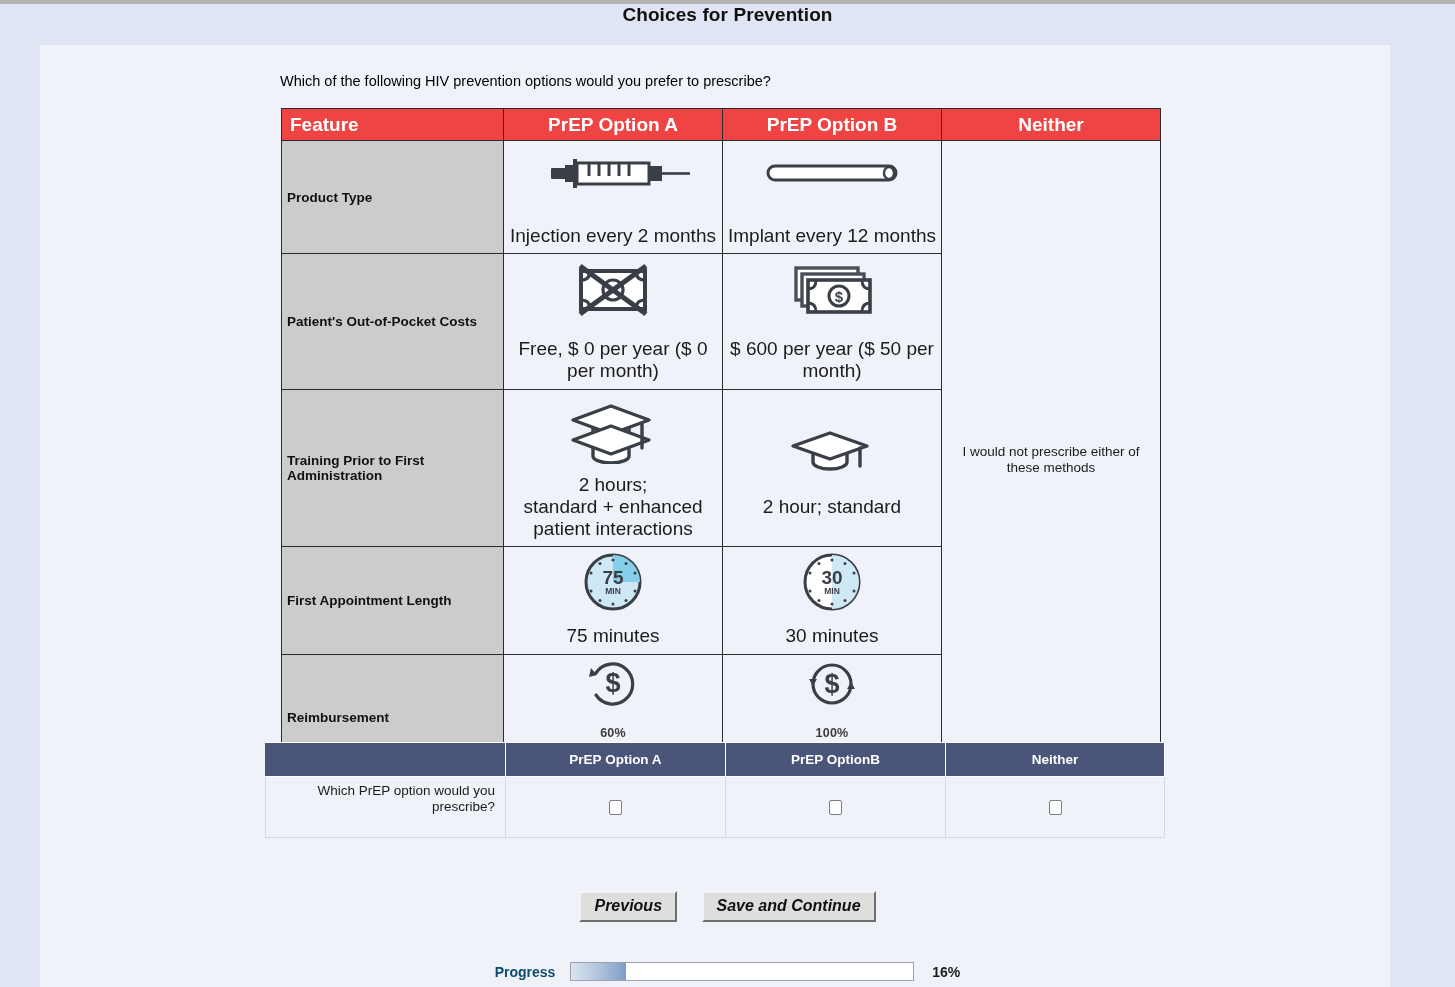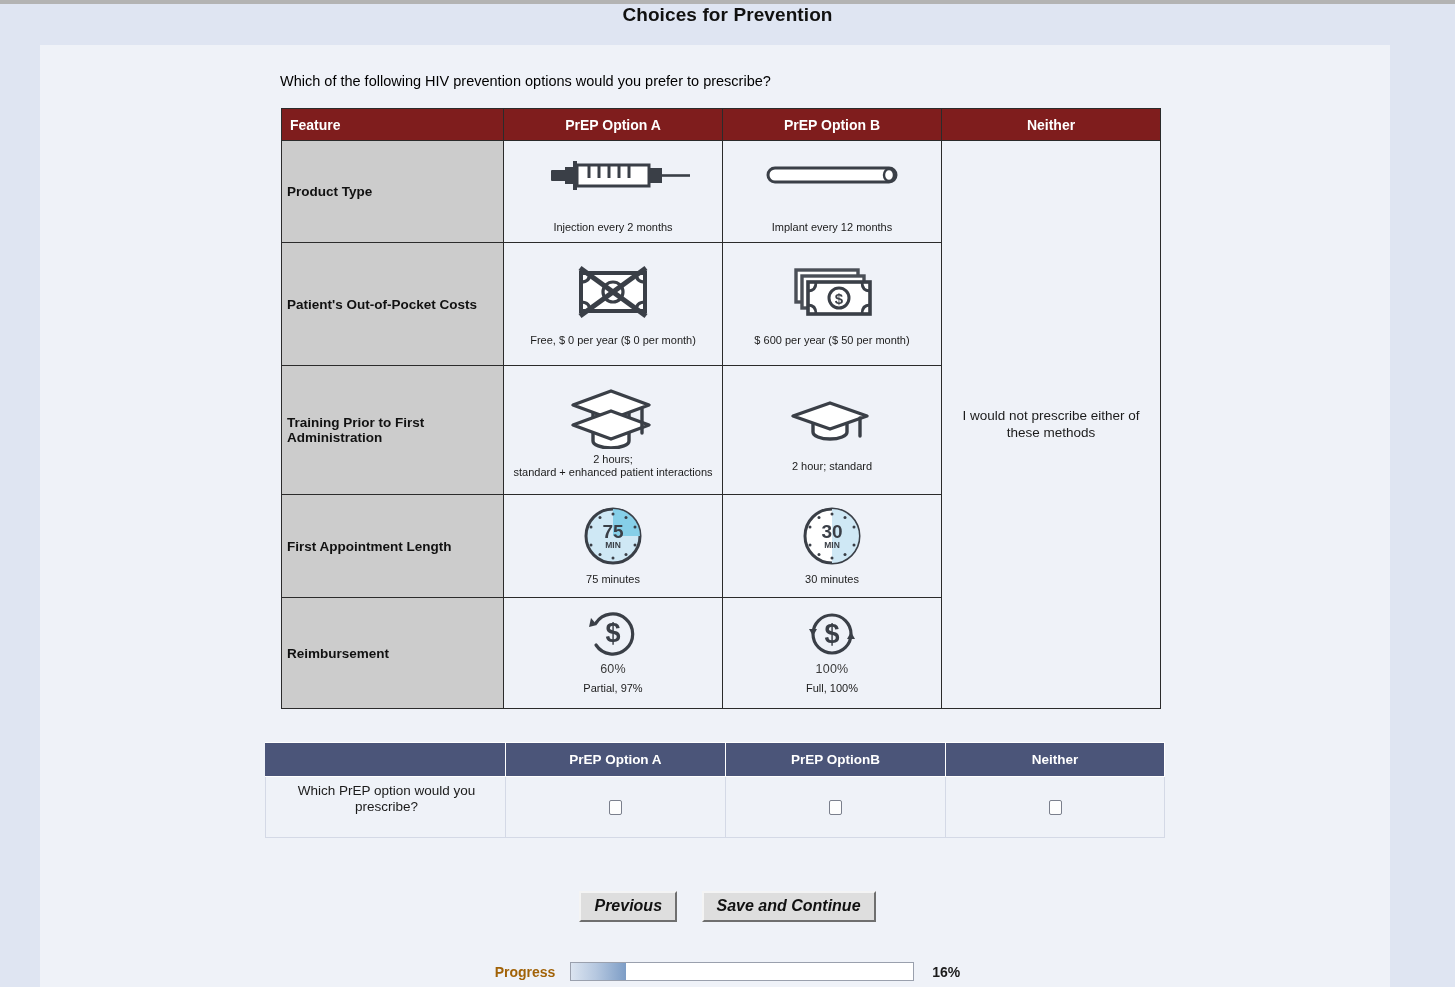--- a/index.html
+++ b/index.html
@@ -56,23 +56,23 @@
   .cmp-table {
     position: absolute;
     top: 108px;
     left: 281px;
     width: 879px;
     border-collapse: collapse;
     table-layout: fixed;
     background: #eff2f8;
   }
   .cmp-table th {
-    background: #7f1d1d;
+    background: #ef4444;
     color: #ffffff;
-    font-size: 14px;
+    font-size: 19px;
     font-weight: bold;
     height: 31px;
     border: 1px solid #2b2b2b;
     padding: 0 8px;
   }
   .cmp-table th.feature-head {
     text-align: left;
   }
   .cmp-table td {
     border: 1px solid #2b2b2b;
@@ -93,40 +93,40 @@
     text-align: center;
     padding: 4px 3px 6px 3px;
   }
   .cmp-table td.neither-cell {
     text-align: center;
     padding: 17px 10px;
     line-height: 1.22;
   }
   .cell-caption {
     display: block;
-    margin-top: 6px;
+    margin-top: 12px;
     line-height: 1.17;
-    font-size: 11px;
+    font-size: 19px;
     color: #1b1b1b;
     text-align: center;
   }
   .icon-wrap {
     display: block;
     height: 68px;
     line-height: 0;
     text-align: center;
   }
   .icon-wrap.short { height: 62px; }
   .icon-wrap svg { display: inline-block; vertical-align: middle; }
   .pct-label {
     display: block;
     font-size: 12.5px;
-    font-weight: normal;
+    font-weight: bold;
     color: #3b3b3b;
-    margin-top: 5px;
+    margin-top: 19px;
     letter-spacing: .2px;
   }
 
   
   .sel-table {
     position: absolute;
     top: 742px;
     left: 265px;
     width: 899px;
     border-collapse: collapse;
@@ -143,21 +143,21 @@
   }
   .sel-table th.blank-head { border-left: 1px solid #4b5579; }
   .sel-table td {
     border: 1px solid #d4d9e6;
     background: #eff2f8;
     height: 44px;
     font-size: 13.5px;
     color: #1b1b1b;
   }
   .sel-table td.qcell {
-    text-align: center;
+    text-align: right;
     padding: 0 10px 16px 12px;
     line-height: 1.2;
   }
   .sel-table td.cbcell { text-align: center; }
   .sel-cb {
     -webkit-appearance: none;
     appearance: none;
     width: 13px;
     height: 15px;
     border: 1px solid #7a7f8c;
@@ -199,21 +199,21 @@
     position: absolute;
     top: 962px;
     left: 0;
     width: 1455px;
     text-align: center;
     white-space: nowrap;
   }
   .progress-label {
     font-size: 14px;
     font-weight: bold;
-    color: #a16207;
+    color: #0c4a6e;
     vertical-align: middle;
     margin-right: 10px;
   }
   .progress-track {
     display: inline-block;
     vertical-align: middle;
     width: 342px;
     height: 17px;
     background: #ffffff;
     border: 1px solid #9aa0ad;

